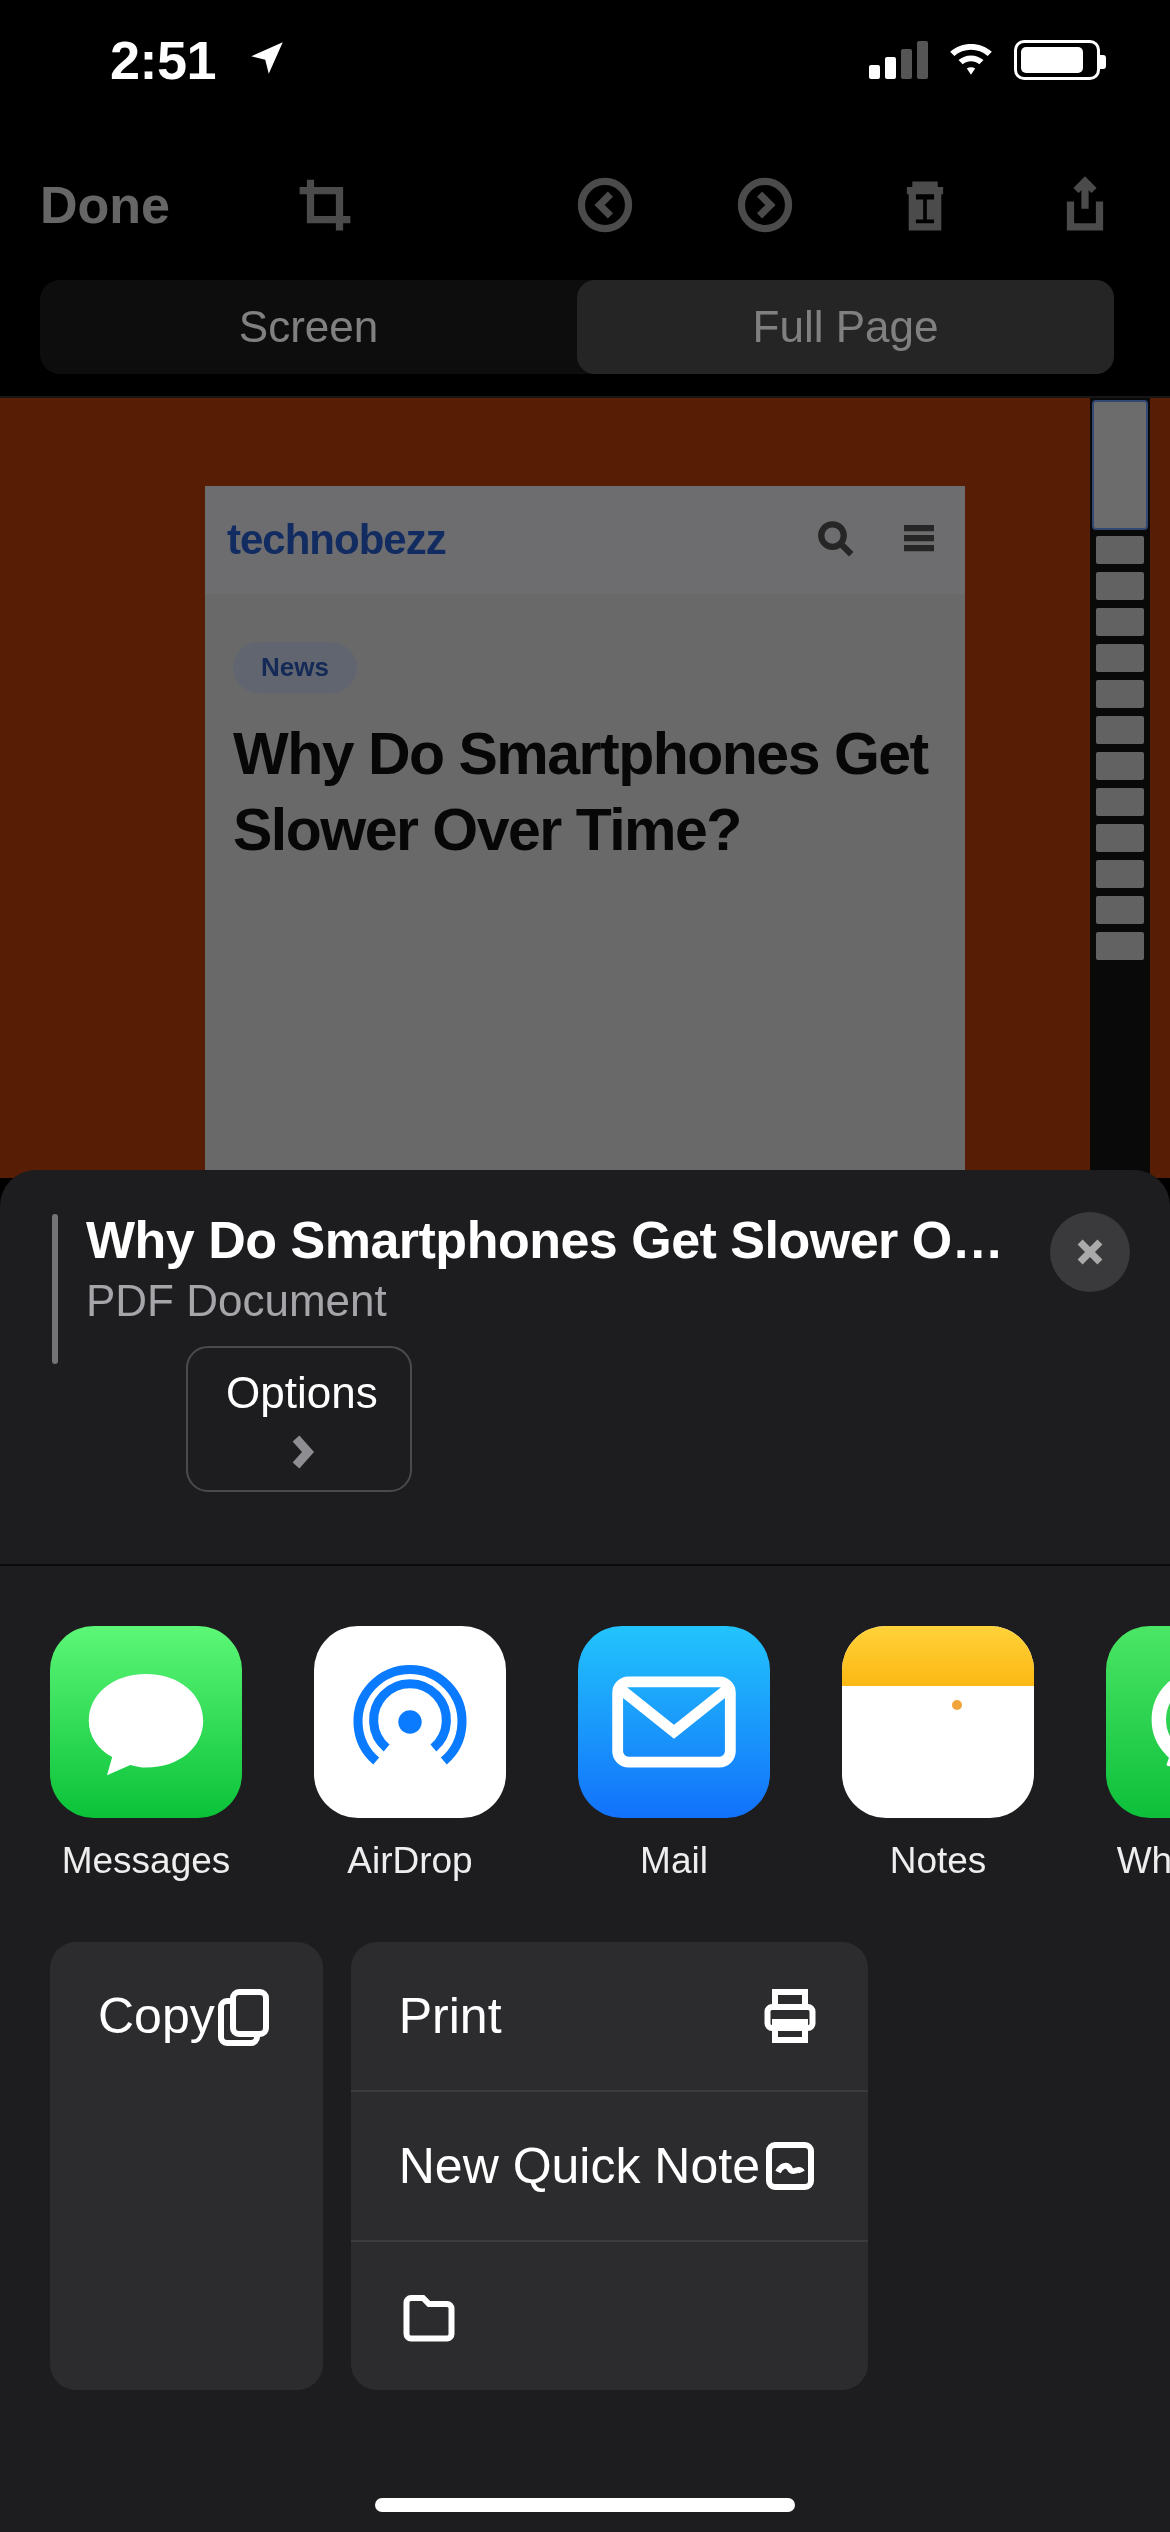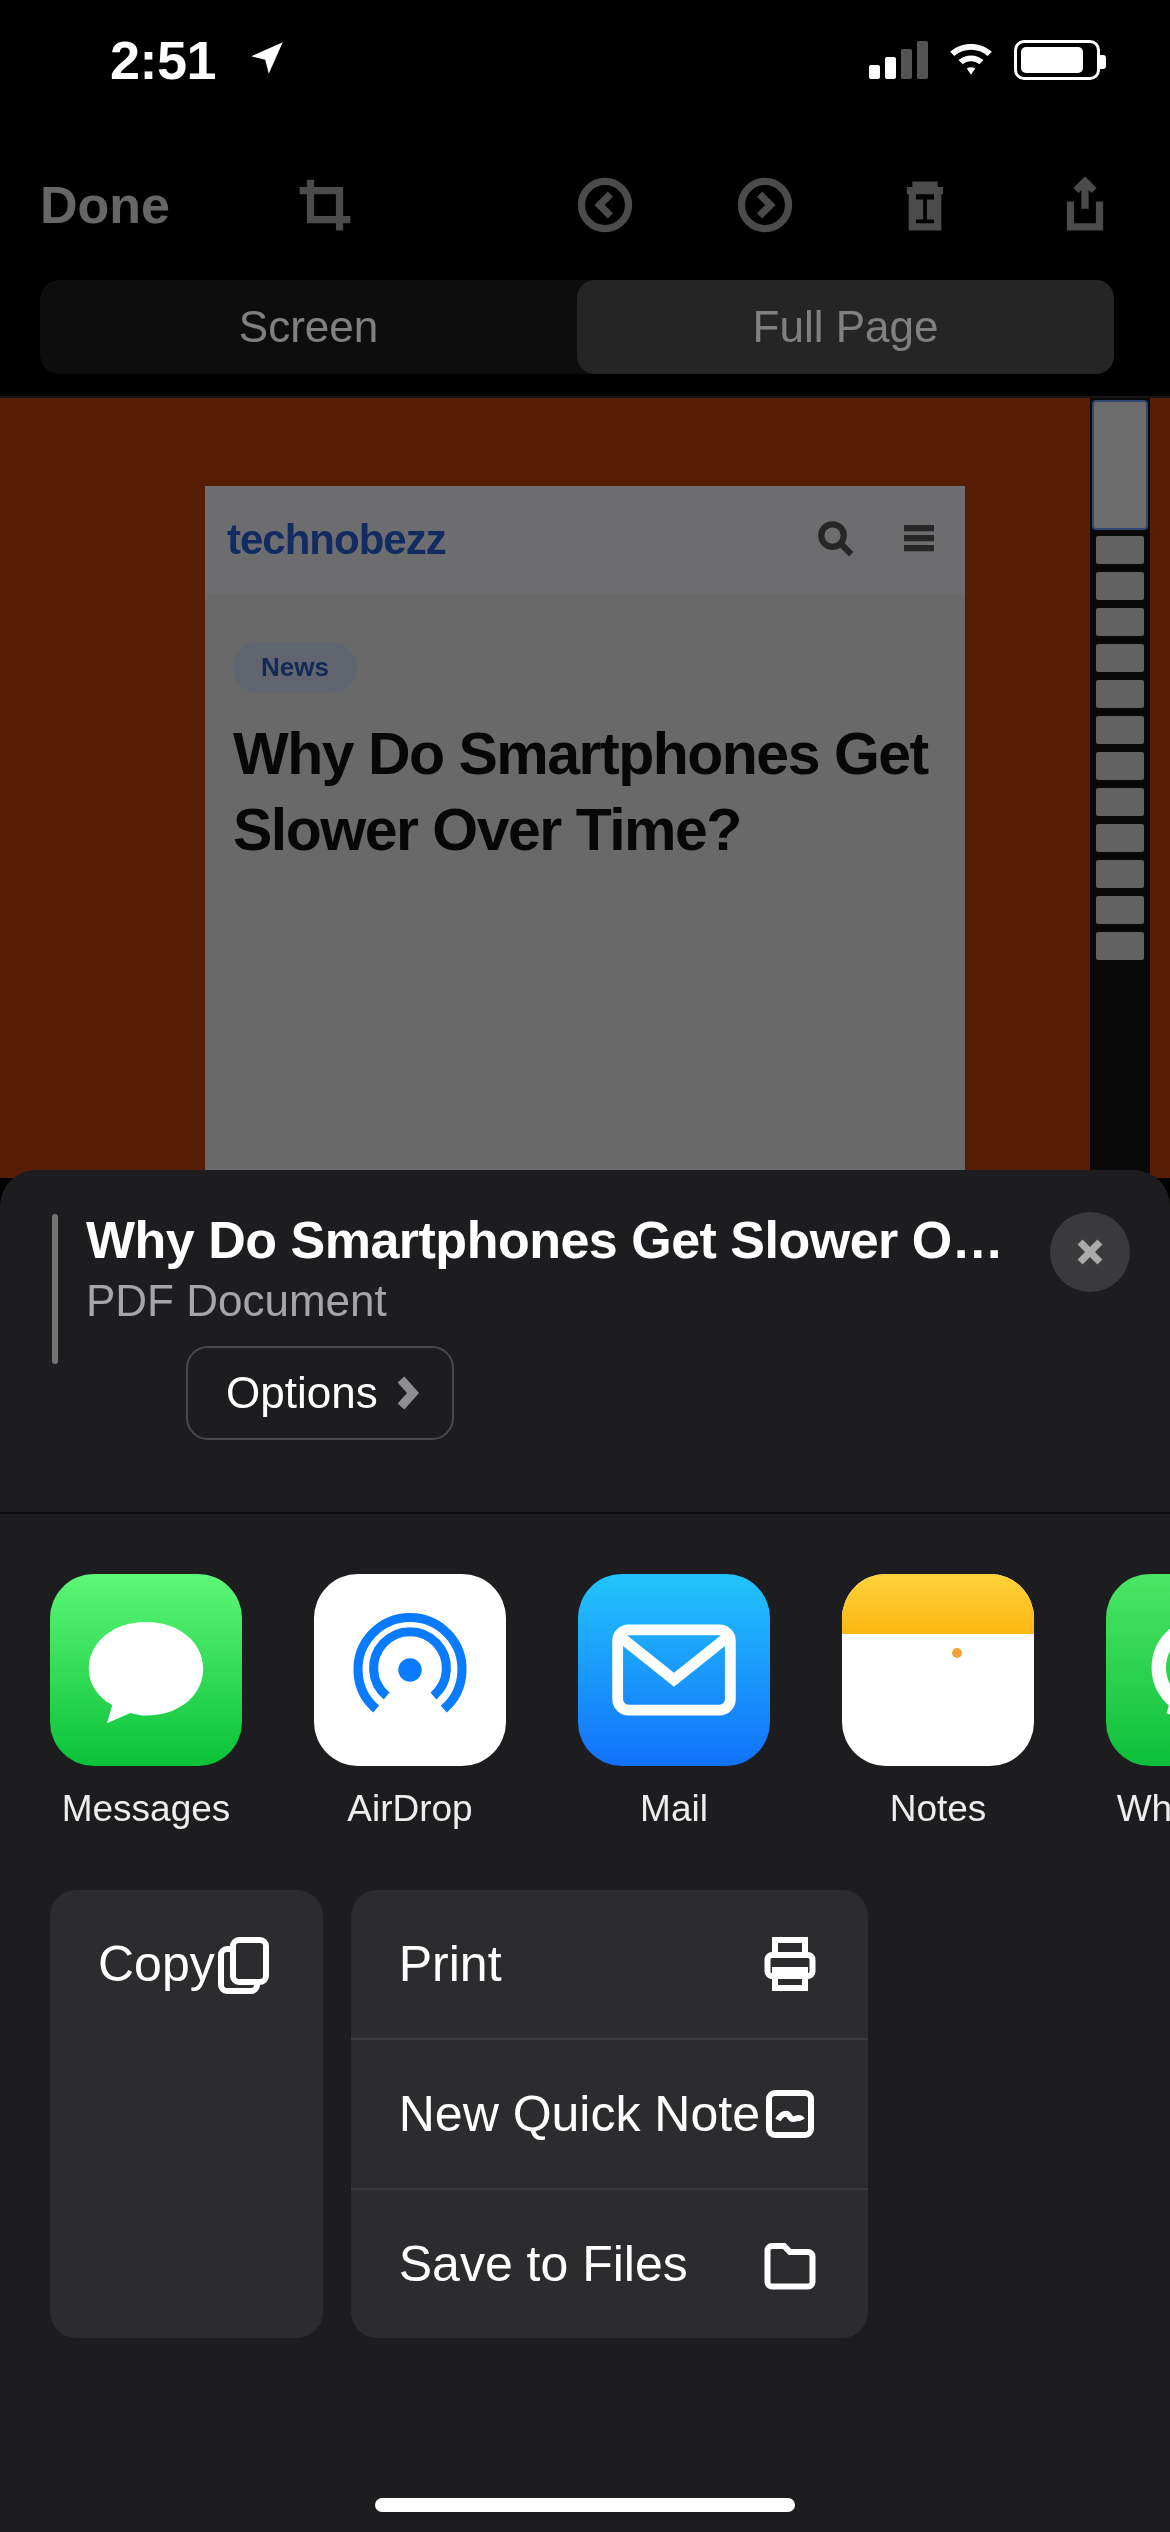--- a/index.html
+++ b/index.html
@@ -55,21 +55,21 @@
   
   .share-sheet { position:absolute; left:0; right:0; bottom:0; top:1170px; background:#1d1d1f; border-top-left-radius:36px; border-top-right-radius:36px; overflow:hidden; }
   .share-header { padding:40px 40px 30px 52px; display:flex; align-items:flex-start; gap:28px; }
   .thumb { width:6px; height:150px; background:linear-gradient(#999,#999); border-radius:3px; margin-top:4px; opacity:0.7; }
   .share-title-block { flex:1; min-width:0; }
   .share-title { font-size:52px; font-weight:600; color:#fff; white-space:nowrap; overflow:hidden; text-overflow:ellipsis; letter-spacing:-0.5px; }
   .share-sub { font-size:44px; color:#a5a5aa; margin-top:6px; font-weight:400; }
   .close-btn { width:80px; height:80px; border-radius:50%; background:#3a3a3c; display:flex; align-items:center; justify-content:center; flex-shrink:0; margin-top:2px; }
   .close-btn svg { stroke:#aaa; stroke-width:5; width:34px; height:34px; }
 
-  .options-btn { margin:20px 0 42px 100px; display:inline-flex; align-items:center; gap:16px; padding:20px 32px 20px 38px; border:2px solid #4b4b4e; border-radius:22px; font-size:44px; color:#fff; font-weight:400; }
+  .options-btn { margin:20px 0 42px 100px; display:inline-flex; align-items:center; gap:16px; padding:20px 32px 20px 38px; border:2px solid #4b4b4e; border-radius:22px; font-size:44px; color:#fff; font-weight:400;flex-direction:column; }
   .options-btn svg { width:26px; height:36px; stroke:#8d8d92; stroke-width:6; fill:none; }
 
   .share-divider { height:2px; background:#000; opacity:0.6; }
 
   .apps-row { display:flex; gap:72px; padding:60px 40px 50px 50px; overflow:hidden; }
   .app-item { width:192px; flex-shrink:0; display:flex; flex-direction:column; align-items:center; gap:22px; }
   .app-icon { width:192px; height:192px; border-radius:44px; display:flex; align-items:center; justify-content:center; position:relative; overflow:hidden; }
   .app-label { font-size:37px; color:#eee; font-weight:400; text-align:center; }
 
   .ic-airdrop { background:#fff; }
@@ -300,21 +300,20 @@
           </svg>
       </div>
       <div class="action-row">
         <span>New Quick Note</span>
         <svg viewBox="0 0 40 40">
             <rect x="6" y="6" width="28" height="28" rx="4"></rect>
             <path d="M12 24 C14 20 18 18 20 22 C22 26 26 20 28 24"></path>
           </svg>
       </div>
       <div class="action-row">
-        <span>Save to Files</span>
         <svg viewBox="0 0 40 40">
             <path d="M5 12 V32 A3 3 0 0 0 8 35 H32 A3 3 0 0 0 35 32 V15 A3 3 0 0 0 32 12 H20 L16 8 H8 A3 3 0 0 0 5 11 Z"></path>
           </svg>
       </div>
     </div>
   </div>
 
   <div class="home-ind"></div>
 </div>
 

